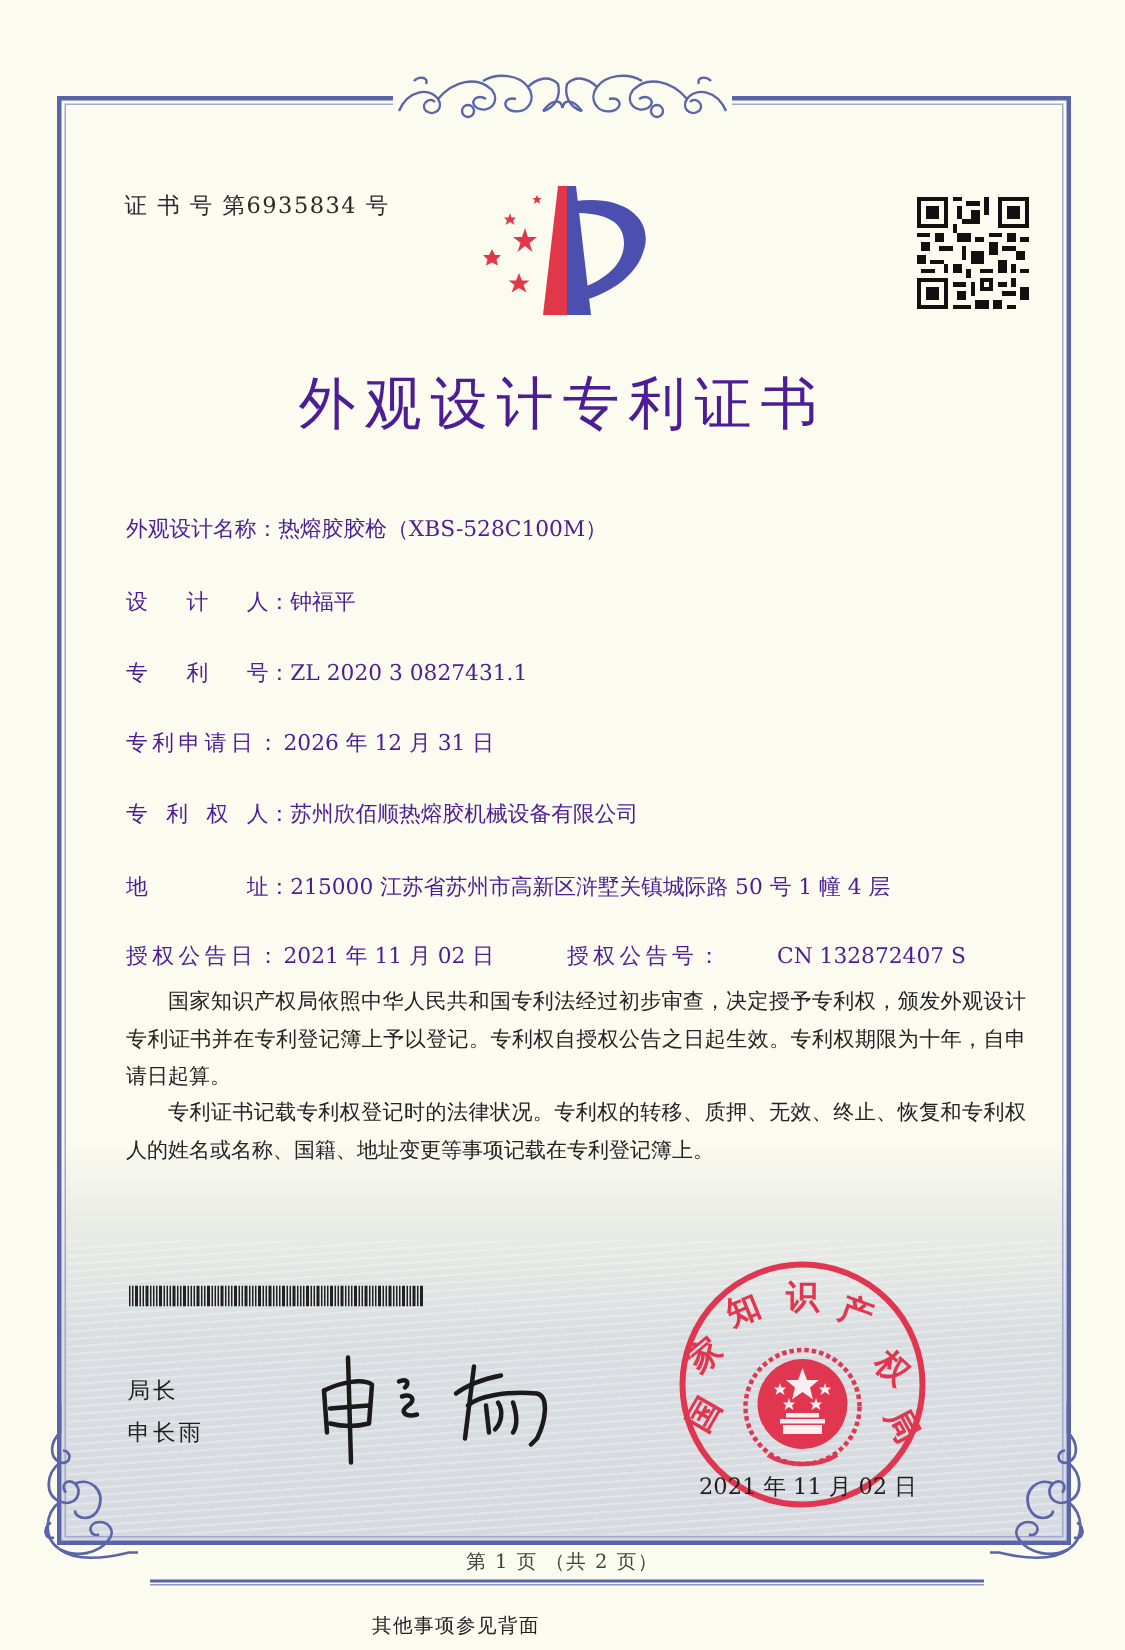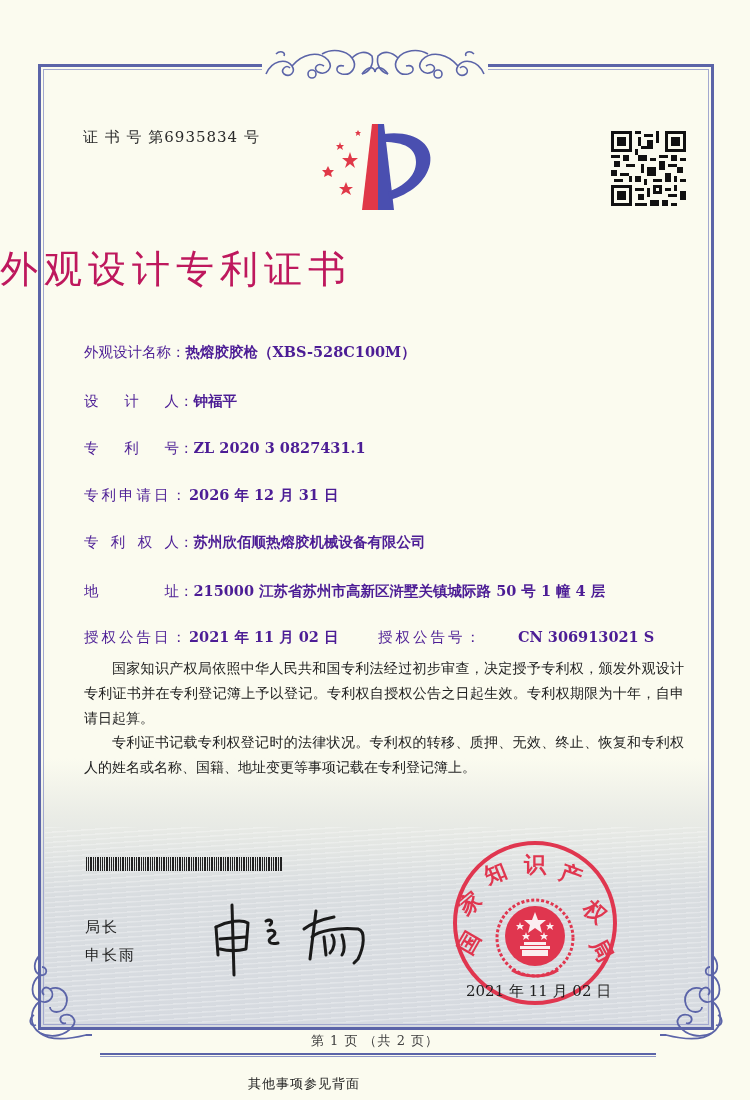--- a/index.html
+++ b/index.html
@@ -49,31 +49,31 @@
 
     .cert-no {
       position: absolute; left: 83px; top: 128px;
       font-size: 15px; letter-spacing: 1px; color: #2a2a2a;
     }
     .logo { position: absolute; left: 318px; top: 118px; width: 120px; height: 92px; }
 
     .qr { position: absolute; left: 611px; top: 131px; width: 75px; height: 75px; }
 
     .main-title {
-      position: absolute; left: 0; width: 750px; top: 244px; 
+      position: absolute; left: 0; width: 750px; top: 244px; text-align: center;
       font-family: Liberation Serif, serif;
-      font-size: 38px; letter-spacing: 6px; color: #be185d; font-weight: normal;
+      font-size: 38px; letter-spacing: 6px; color: #4c1d95; font-weight: normal;
     }
 
     .field {
       position: absolute; left: 84px; font-size: 14.5px; color: #4c1d95;
       display: flex; align-items: baseline; white-space: nowrap;
     }
     .field .label { display: inline-block; }
-    .field .value { display: inline-block; font-weight: bold; }
+    .field .value { display: inline-block; }
 
     .f-name { top: 343px; }
     .f-designer { top: 392px; }
     .f-patno { top: 439px; }
     .f-appdate { top: 486px; }
     .f-holder { top: 533px; }
     .f-addr { top: 582px; }
     .f-pubdate { top: 628px; }
     .f-pubno { top: 628px; left: 378px; gap: 35px; }
     .sp-l { display: inline-flex; justify-content: space-between; width: 95px; }
@@ -284,21 +284,21 @@
     <span class="value">215000 江苏省苏州市高新区浒墅关镇城际路 50 号 1 幢 4 层</span>
   </div>
 
   <div class="field f-pubdate">
     <span class="label" style="letter-spacing:3px;">授权公告日：</span>
     <span class="value">2021 年 11 月 02 日</span>
   </div>
 
   <div class="field f-pubno">
     <span class="label" style="letter-spacing:3px;">授权公告号：</span>
-    <span class="value">CN 306913021 S</span>
+    <span class="value">CN 132872407 S</span>
   </div>
 
   <p class="para para1">国家知识产权局依照中华人民共和国专利法经过初步审查，决定授予专利权，颁发外观设计专利证书并在专利登记簿上予以登记。专利权自授权公告之日起生效。专利权期限为十年，自申请日起算。</p>
   <p class="para para2">专利证书记载专利权登记时的法律状况。专利权的转移、质押、无效、终止、恢复和专利权人的姓名或名称、国籍、地址变更等事项记载在专利登记簿上。</p>
 
   <svg class="barcode" viewBox="0 0 196 14" preserveAspectRatio="none">
     <g fill="#222">
       <rect x="0" y="0" width="1" height="14"></rect>
         <rect x="2" y="0" width="1" height="14"></rect>
         <rect x="4" y="0" width="2" height="14"></rect>

